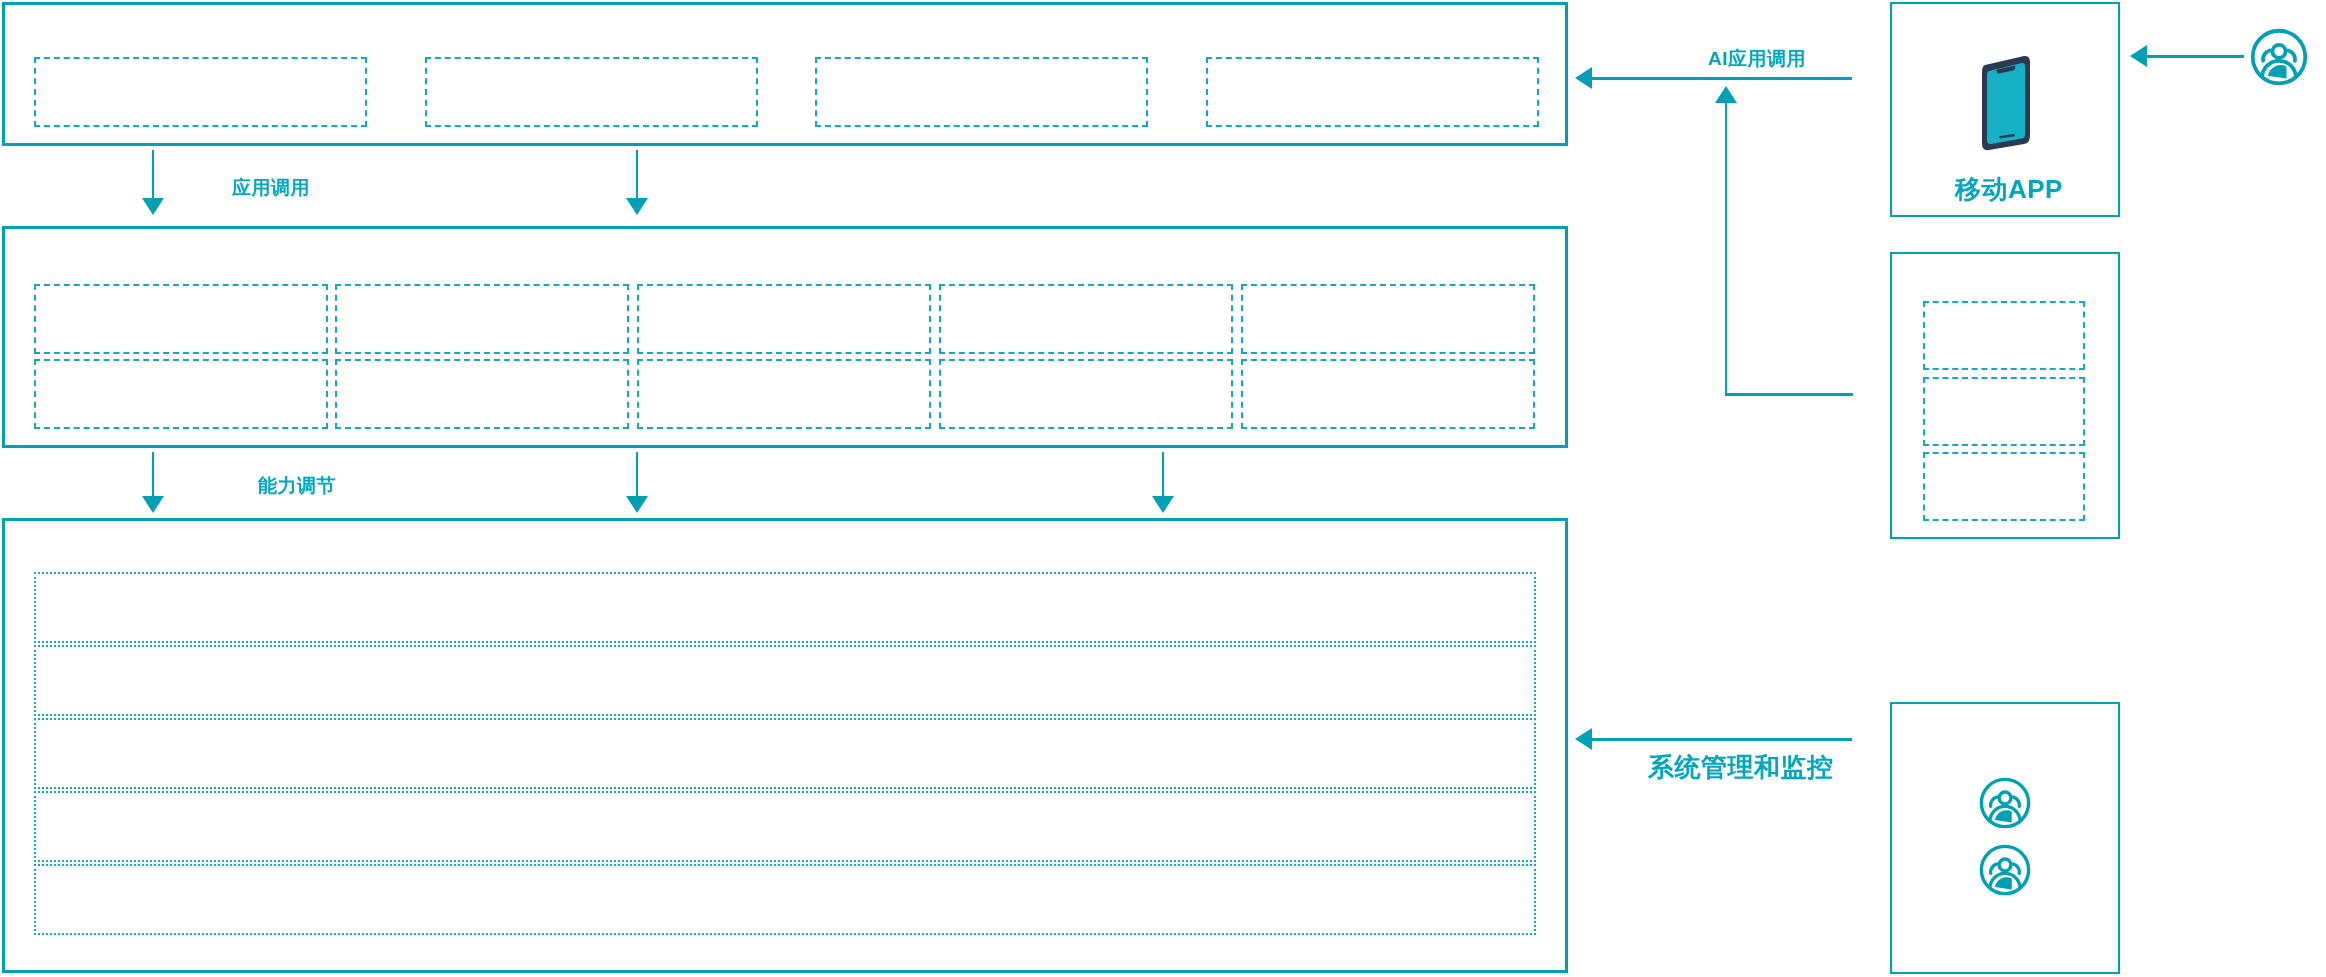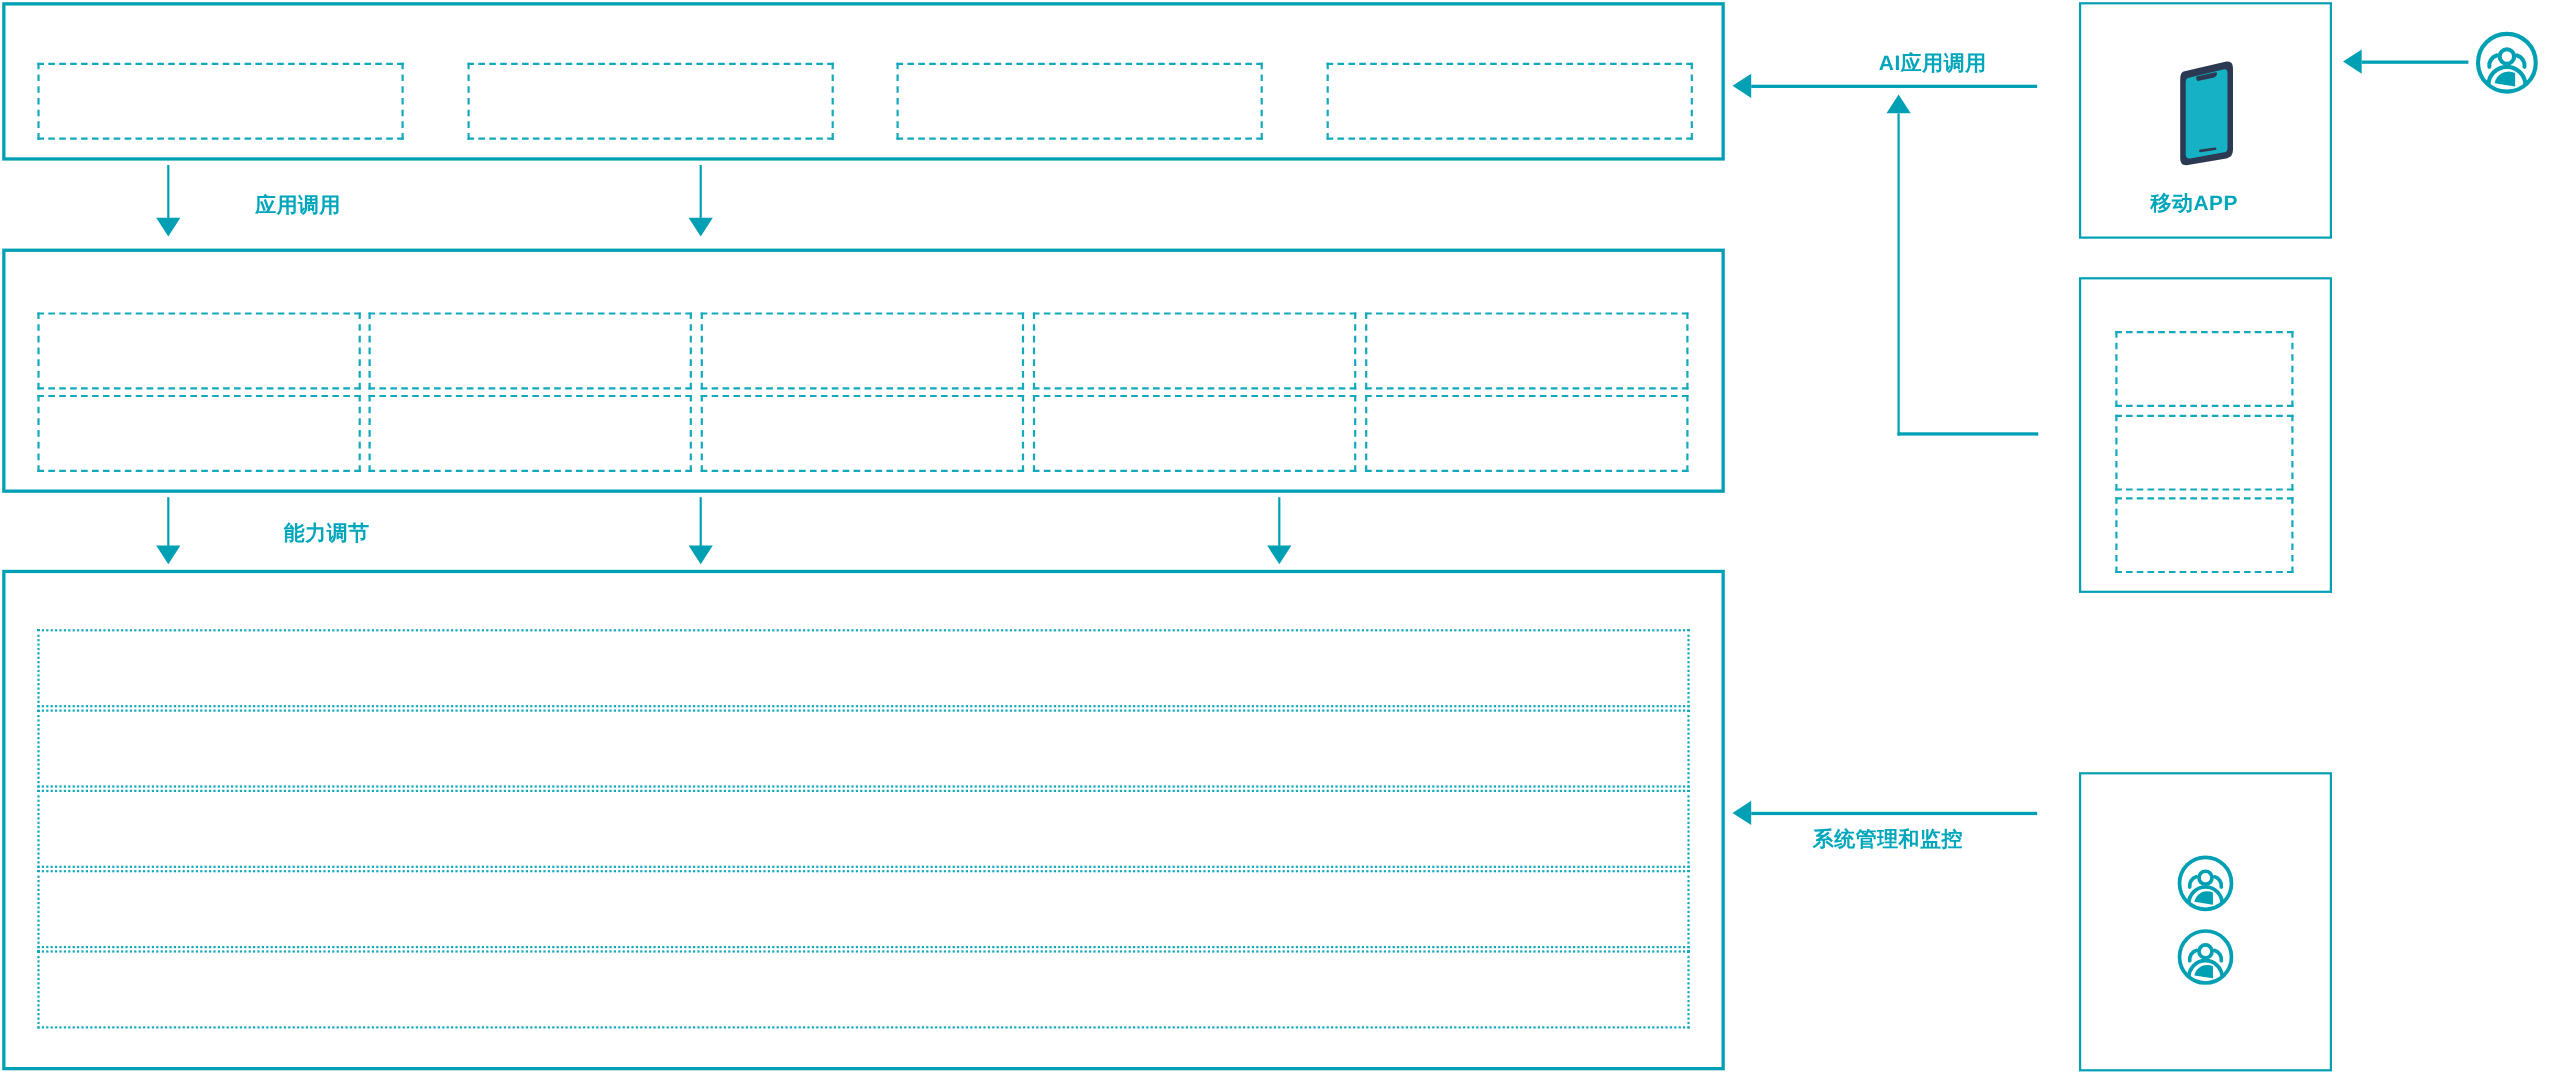--- a/index.html
+++ b/index.html
@@ -45,21 +45,21 @@
   .label {
     position: absolute;
     color: #00a6bb;
     font-size: 19px;
     font-weight: bold;
     letter-spacing: 0.5px;
     white-space: nowrap;
     line-height: 1;
   }
   .label.big {
-    font-size: 19px;
+    font-size: 26px;
   }
 
   
   .vline {
     position: absolute;
     width: 2px;
     background: #00a0b4;
   }
   .hline {
     position: absolute;

